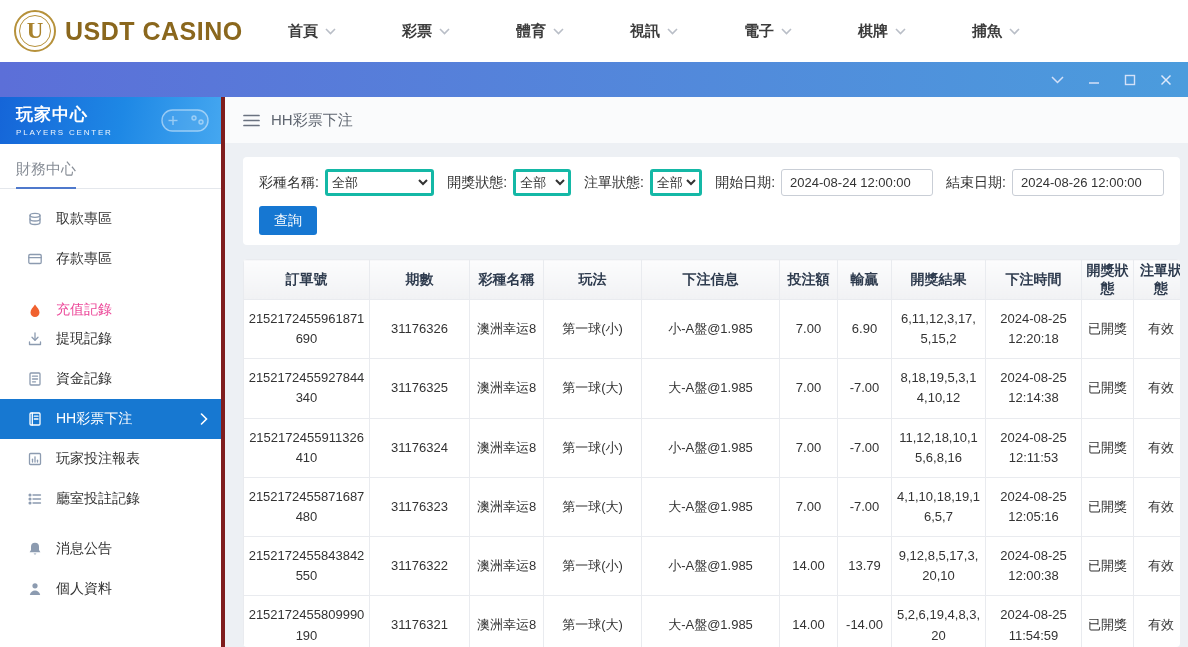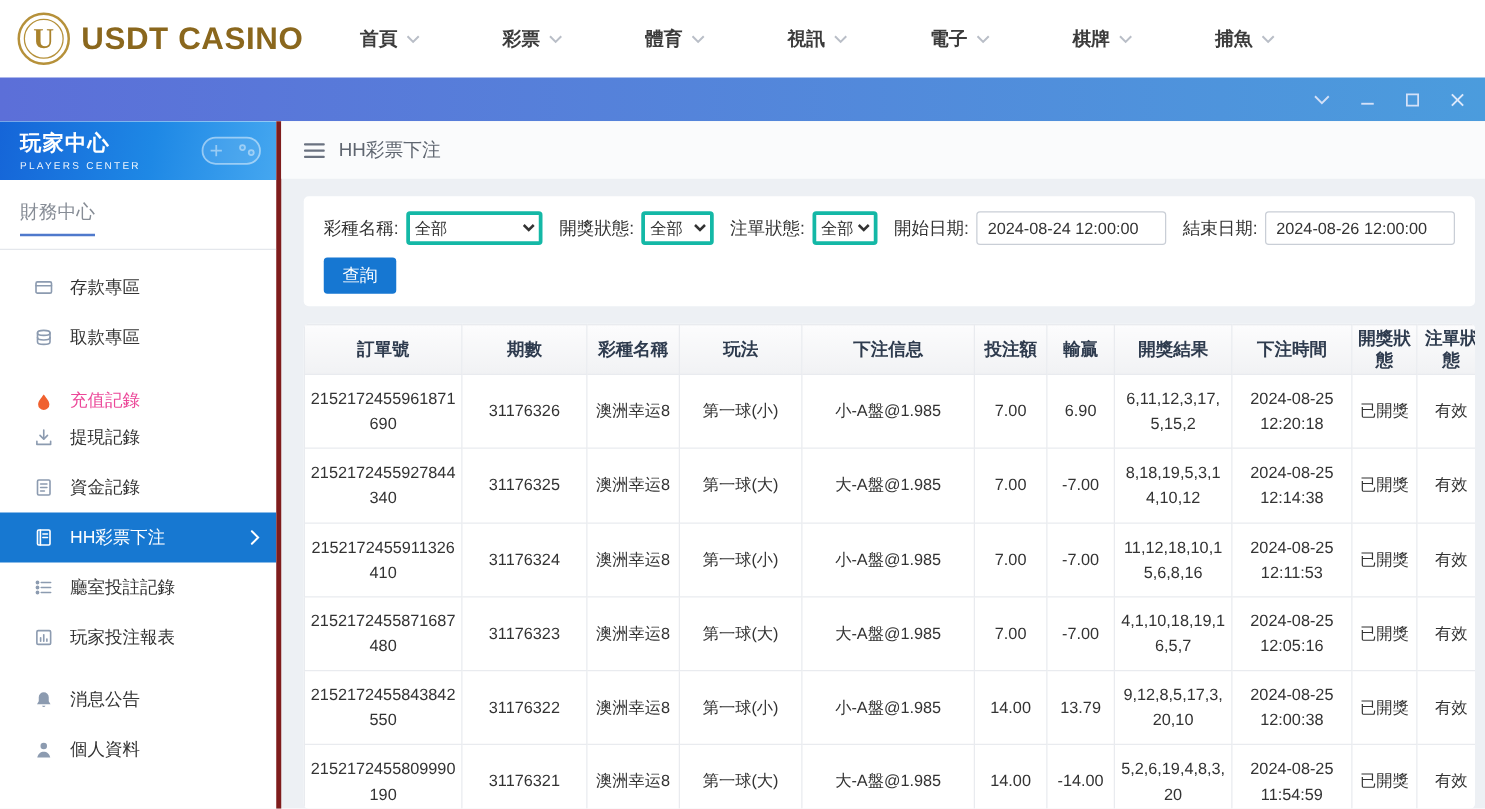--- a/index.html
+++ b/index.html
@@ -25,21 +25,21 @@
   
   .layout{display:flex;height:550px;background:#edf0f4;}
 
   
   .sidebar{width:225px;background:#fff;border-right:4px solid #7f1d1d;display:flex;flex-direction:column;overflow:hidden;}
   .sidebar-header{height:47px;background:linear-gradient(100deg,#1565d8 0%,#1e88e5 55%,#45a7f0 100%);
     color:#fff;padding:6px 0 0 16px;position:relative;overflow:hidden;flex:0 0 auto;}
   .sb-title{font-size:17px;font-weight:700;letter-spacing:1px;}
   .sb-sub{font-size:8px;letter-spacing:1.8px;opacity:.92;margin-top:2px;}
   .gamepad{position:absolute;right:8px;top:5px;opacity:.5;}
-  .section-title{padding:16px 16px 11px;border-bottom:1px solid #e4e7ec;color:#878d96;font-size:15px;}
+  .section-title{padding:16px 16px 0;border-bottom:1px solid #e4e7ec;color:#878d96;font-size:15px;}
   .section-title span{display:inline-block;padding-bottom:8px;border-bottom:2px solid #4f79cc;margin-bottom:-1px;}
   .menu{padding-top:10px;}
   .menu-item{height:40px;display:flex;align-items:center;gap:13px;padding-left:27px;
     font-size:14px;color:#333;cursor:pointer;position:relative;}
   .mi-icon{display:inline-flex;color:#8c9bb0;width:16px;justify-content:center;}
   .menu-item.highlight{color:#ec4899;align-items:flex-end;}
   .menu-item.highlight .mi-icon{color:#f0612f;}
   .menu-item.active{background:#1778d1;color:#fff;padding-left:27px;}
   .menu-item.active .mi-icon{color:#fff;}
   .chev-right{position:absolute;right:13px;display:inline-flex;}
@@ -165,35 +165,35 @@
       </svg>
     </div>
 
     <div class="section-title">
       <span>財務中心</span>
     </div>
     <nav class="menu">
       <div class="menu-item">
         <span class="mi-icon">
           <svg width="16" height="16" viewBox="0 0 16 16" fill="none" stroke="currentColor" stroke-width="1.3" stroke-linecap="round">
-              <rect x="1.8" y="3.5" width="12.4" height="9" rx="1.2"></rect>
-              <line x1="1.8" y1="6.6" x2="14.2" y2="6.6"></line>
-            </svg>
-        </span>
-        <span class="mi-label">存款專區</span>
-      </div>
-      <div class="menu-item">
-        <span class="mi-icon">
-          <svg width="16" height="16" viewBox="0 0 16 16" fill="none" stroke="currentColor" stroke-width="1.3" stroke-linecap="round">
               <ellipse cx="8" cy="4.3" rx="5" ry="2"></ellipse>
               <path d="M3 4.3v7.2c0 1.1 2.2 2 5 2s5-.9 5-2V4.3"></path>
               <path d="M3 8c0 1.1 2.2 2 5 2s5-.9 5-2"></path>
             </svg>
         </span>
         <span class="mi-label">取款專區</span>
+      </div>
+      <div class="menu-item">
+        <span class="mi-icon">
+          <svg width="16" height="16" viewBox="0 0 16 16" fill="none" stroke="currentColor" stroke-width="1.3" stroke-linecap="round">
+              <rect x="1.8" y="3.5" width="12.4" height="9" rx="1.2"></rect>
+              <line x1="1.8" y1="6.6" x2="14.2" y2="6.6"></line>
+            </svg>
+        </span>
+        <span class="mi-label">存款專區</span>
       </div>
       <div class="menu-item highlight">
         <span class="mi-icon">
           <svg width="16" height="16" viewBox="0 0 16 16">
               <path d="M8 1.5C5.8 4.5 3.5 6.8 3.5 9.5a4.5 4.5 0 0 0 9 0C12.5 6.8 10.2 4.5 8 1.5z" fill="currentColor"></path>
             </svg>
         </span>
         <span class="mi-label">充值記錄</span>
       </div>
       <div class="menu-item">
@@ -225,44 +225,44 @@
               <line x1="7.3" y1="5.2" x2="11" y2="5.2"></line>
               <line x1="7.3" y1="8" x2="11" y2="8"></line>
             </svg>
         </span>
         <span class="mi-label">HH彩票下注</span>
         <span class="chev-right">
           <svg width="8" height="12" viewBox="0 0 8 12" fill="none" stroke="#ffffff" stroke-width="1.6" stroke-linecap="round">
               <path d="M1.5 1l5 5-5 5"></path>
             </svg>
         </span>
+      </div>
+      <div class="menu-item">
+        <span class="mi-icon">
+          <svg width="16" height="16" viewBox="0 0 16 16" fill="none" stroke="currentColor" stroke-width="1.3" stroke-linecap="round">
+              <rect x="2.5" y="2.5" width="11" height="11" rx="1"></rect>
+              <line x1="5.5" y1="11" x2="5.5" y2="8.2"></line>
+              <line x1="8" y1="11" x2="8" y2="5.8"></line>
+              <line x1="10.5" y1="11" x2="10.5" y2="9.2"></line>
+            </svg>
+        </span>
+        <span class="mi-label">玩家投注報表</span>
       </div>
       <div class="menu-item">
         <span class="mi-icon">
           <svg width="16" height="16" viewBox="0 0 16 16" stroke="currentColor" stroke-width="1.3" stroke-linecap="round">
               <line x1="6" y1="4" x2="13.5" y2="4"></line>
               <line x1="6" y1="8" x2="13.5" y2="8"></line>
               <line x1="6" y1="12" x2="13.5" y2="12"></line>
               <circle cx="3" cy="4" r="0.9" fill="currentColor"></circle>
               <circle cx="3" cy="8" r="0.9" fill="currentColor"></circle>
               <circle cx="3" cy="12" r="0.9" fill="currentColor"></circle>
             </svg>
         </span>
         <span class="mi-label">廳室投註記錄</span>
-      </div>
-      <div class="menu-item">
-        <span class="mi-icon">
-          <svg width="16" height="16" viewBox="0 0 16 16" fill="none" stroke="currentColor" stroke-width="1.3" stroke-linecap="round">
-              <rect x="2.5" y="2.5" width="11" height="11" rx="1"></rect>
-              <line x1="5.5" y1="11" x2="5.5" y2="8.2"></line>
-              <line x1="8" y1="11" x2="8" y2="5.8"></line>
-              <line x1="10.5" y1="11" x2="10.5" y2="9.2"></line>
-            </svg>
-        </span>
-        <span class="mi-label">玩家投注報表</span>
       </div>
     </nav>
 
     <nav class="menu">
       <div class="menu-item">
         <span class="mi-icon">
           <svg width="16" height="16" viewBox="0 0 16 16">
               <path d="M8 1.8a4 4 0 0 1 4 4v3.2l1.4 2.3H2.6L4 9V5.8a4 4 0 0 1 4-4z" fill="currentColor"></path>
               <path d="M6.6 12.6a1.5 1.5 0 0 0 2.8 0z" fill="currentColor"></path>
             </svg>

